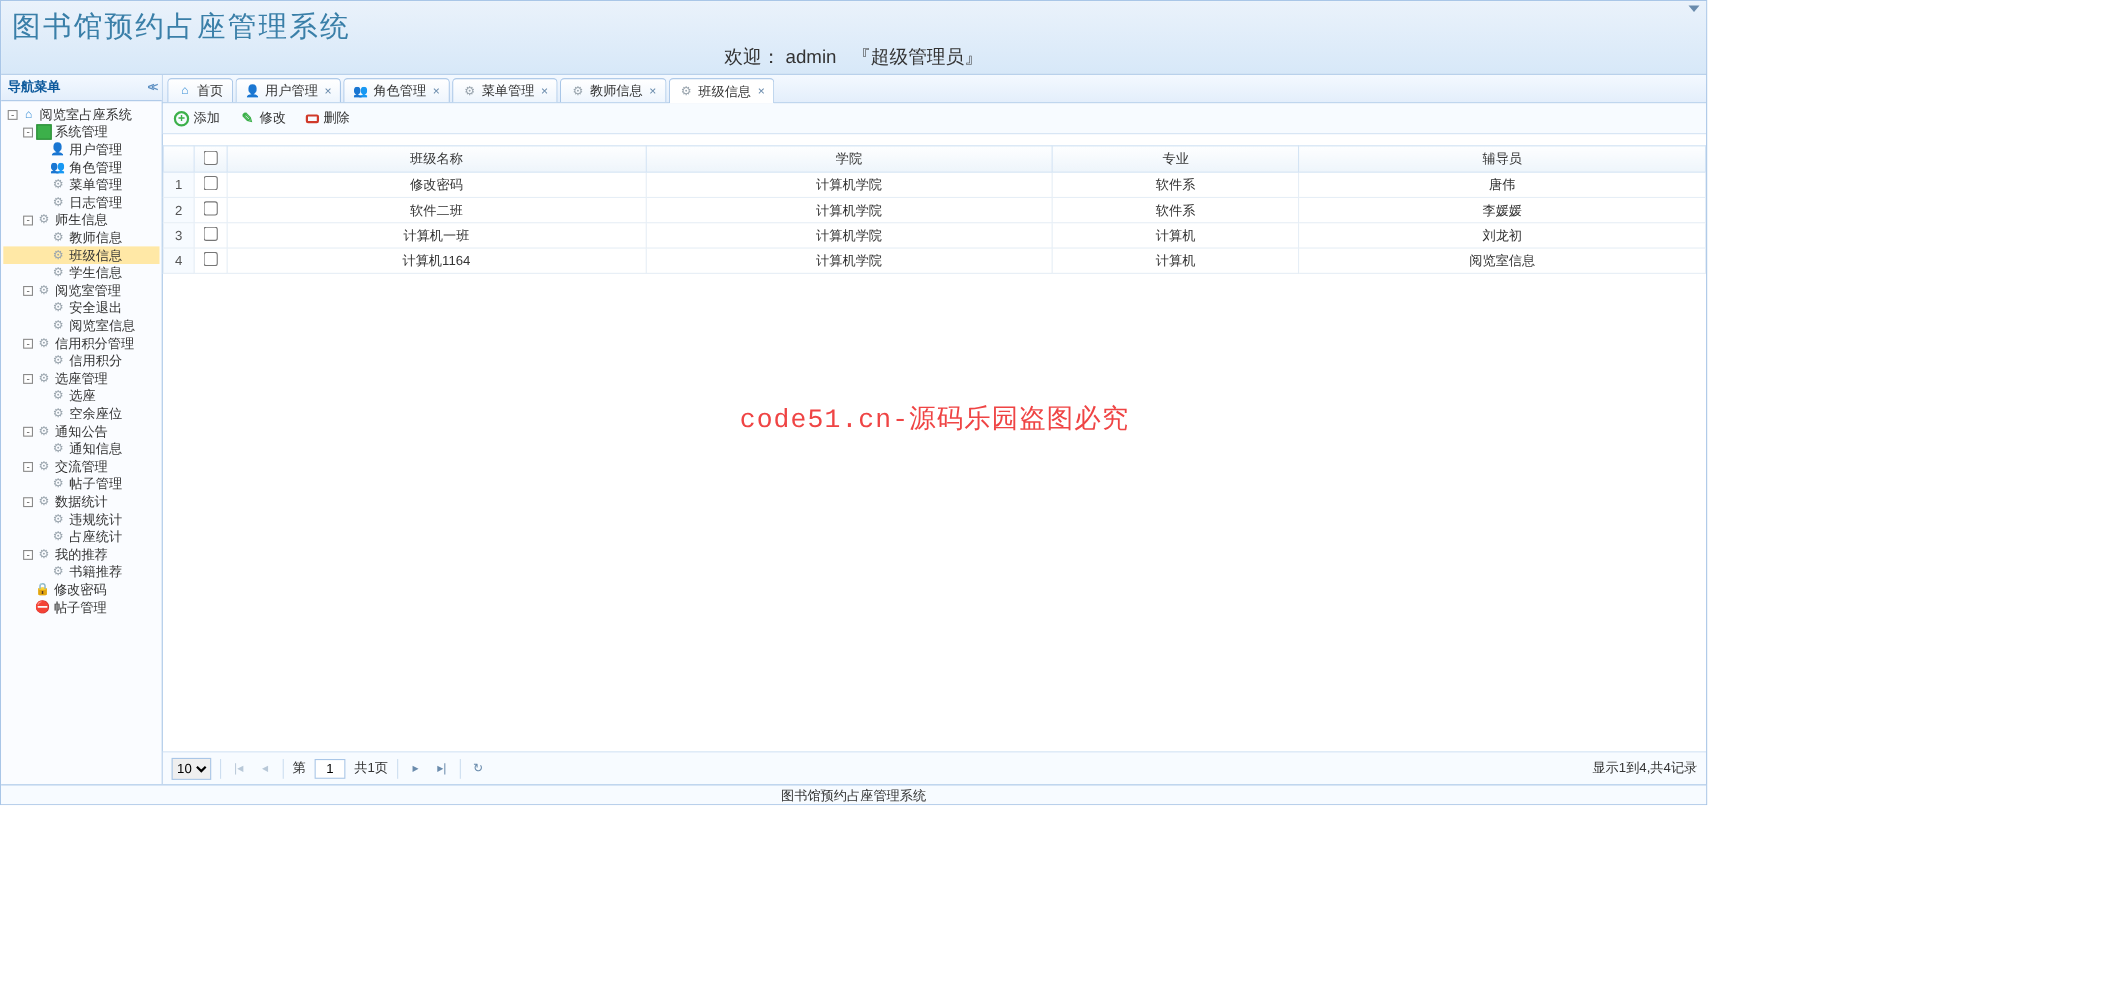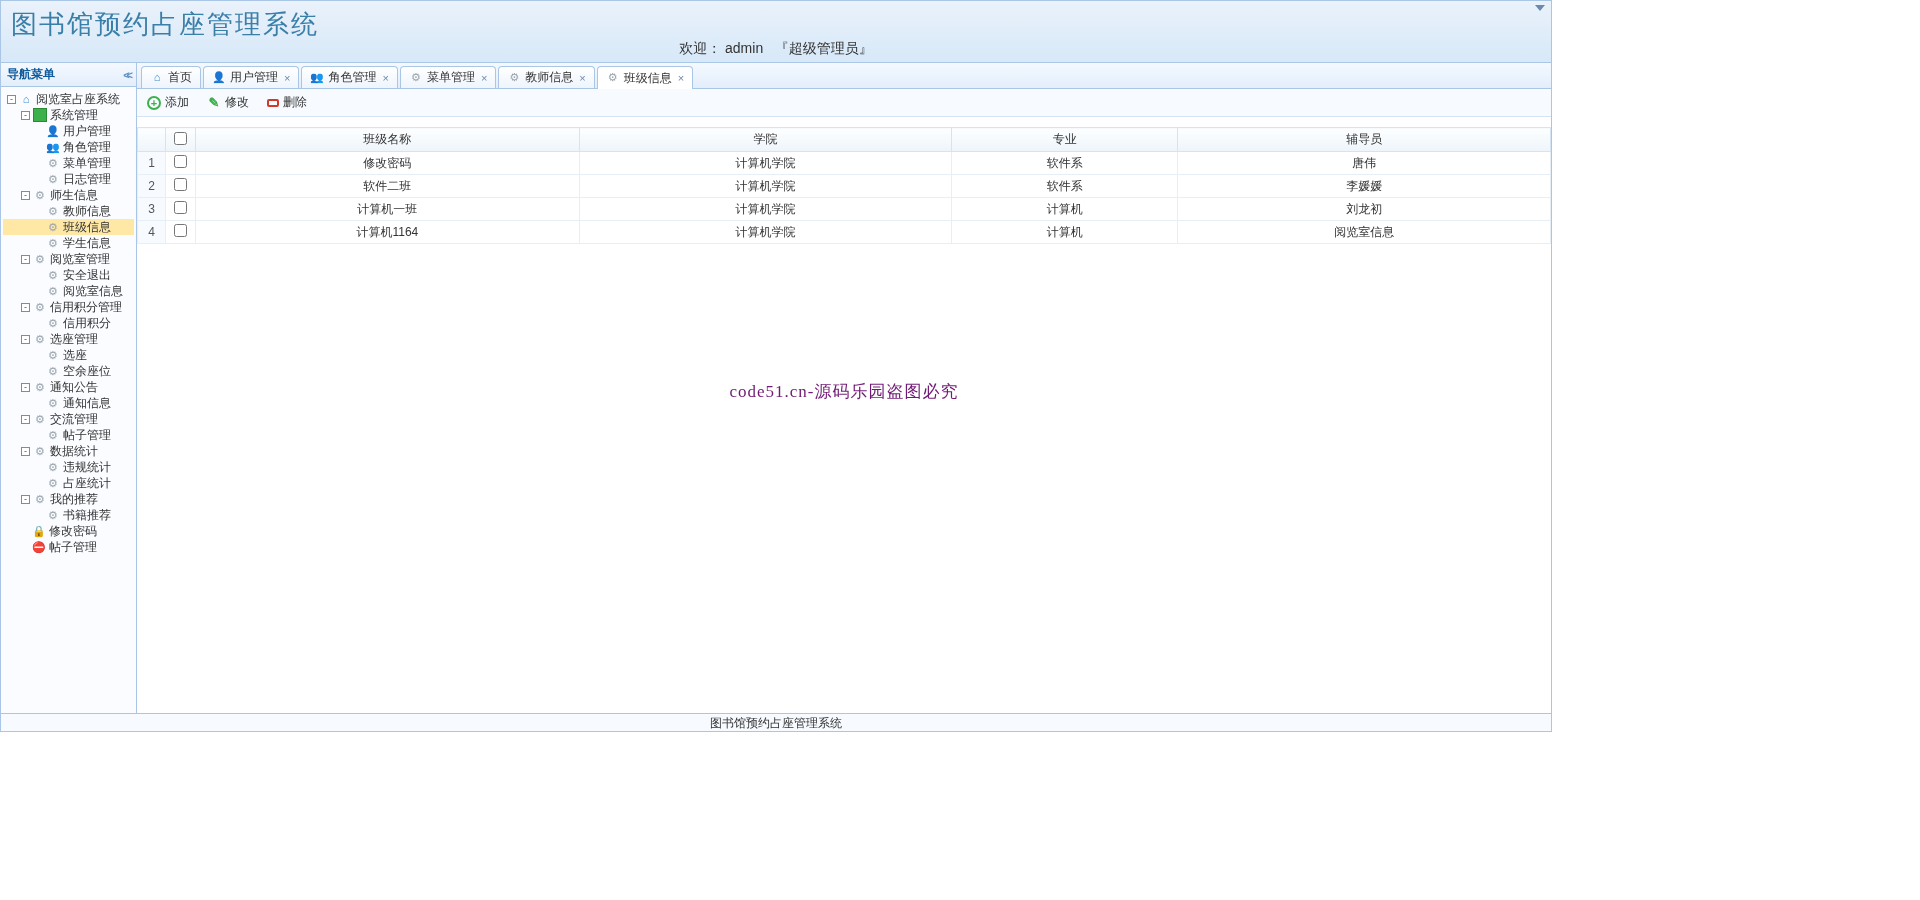--- a/index.html
+++ b/index.html
@@ -1,26 +1,26 @@
 <!DOCTYPE html>
 <html><head>
 <meta charset="utf-8">
 <style>
 * { box-sizing: border-box; margin: 0; padding: 0; }
 body { font-family: Arial, "Microsoft YaHei", sans-serif; font-size: 12px; color: #333; background: #fff; }
 .app { width: 1552px; height: 732px; display: flex; flex-direction: column; border: 1px solid #a9c6e7; position: relative; }
 
 .header { background: linear-gradient(#eaf2fb, #d7e8f8); border-bottom: 1px solid #a9c6e7; padding: 4px 10px 2px 10px; position: relative; }
 .app-title { font-family: KaiTi, STKaiti, serif; font-size: 26px; color: #3a7fa8; letter-spacing: 2px; padding: 2px 0; }
-.welcome { text-align: center; font-size: 14px; color: #333; margin-top: -4px; padding-bottom: 2px; }
+.welcome { text-align: center; font-size: 17px; color: #333; margin-top: -4px; padding-bottom: 2px; }
 .header-arrow { position: absolute; top: 4px; right: 6px; width: 0; height: 0; border-left: 5px solid transparent; border-right: 5px solid transparent; border-top: 6px solid #6a8bac; cursor: pointer; }
 
 .body { flex: 1; display: flex; overflow: hidden; }
 
-.sidebar { width: 136px; border-right: 1px solid #a9c6e7; background: #fafcff; display: flex; flex-direction: column; }
+.sidebar { width: 147px; border-right: 1px solid #a9c6e7; background: #fafcff; display: flex; flex-direction: column; }
 .sidebar-head { background: linear-gradient(#f4f9ff,#e3eefb); border-bottom: 1px solid #a9c6e7; height: 24px; display: flex; align-items: center; justify-content: space-between; padding: 0 6px; color: #0e5a9c; font-weight: bold; }
 .collapse-ico { color: #5c8fc2; font-size: 11px; letter-spacing: -3px; cursor: pointer; }
 .tree { flex: 1; overflow: auto; padding: 4px 2px; }
 .tree-item { display: flex; align-items: center; height: 16px; white-space: nowrap; cursor: pointer; padding: 0 2px; }
 .tree-item.selected { background: #ffe8a6; }
 .exp { display: inline-block; width: 9px; height: 9px; border: 1px solid #8a8a8a; background: #fff; color: #555; font-size: 9px; line-height: 7px; text-align: center; margin-right: 3px; flex-shrink: 0; }
 .noexp { display: inline-block; width: 11px; flex-shrink: 0; }
 .ico { display: inline-block; width: 14px; height: 14px; margin-right: 3px; flex-shrink: 0; font-size: 11px; line-height: 14px; text-align: center; }
 .ico-home { color: #3a8fd6; }
 .ico-folder { background: #3cb04a; border: 1px solid #2a8a36; }
@@ -44,21 +44,21 @@
 .edit-ico { color: #3cb04a; font-size: 13px; }
 .del-ico { border: 2px solid #d03a2a; color: #d03a2a; width: 12px; height: 8px; border-radius: 2px; }
 
 .grid { flex: 1; position: relative; margin-top: 10px; }
 .grid table { width: 100%; border-collapse: collapse; }
 .grid th { background: linear-gradient(#fdfeff,#eef5fb); border: 1px solid #d4e4f4; height: 24px; font-weight: normal; color: #333; font-size: 12px; }
 .grid td { border: 1px solid #e6eef6; height: 23px; text-align: center; font-size: 12px; }
 .rownum { width: 28px; background: #f7fbff; color: #555; }
 .chkcol { width: 30px; }
 input[type=checkbox] { cursor: pointer; }
-.watermark { position: absolute; top: 45%; left: 50%; transform: translate(-50%,-50%); font-family: Liberation Serif, serif; font-size: 17px; color: #701a75; letter-spacing: 1px; pointer-events: none; }
+.watermark { position: absolute; top: 45%; left: 50%; transform: translate(-50%,-50%); font-family: Liberation Mono, monospace; font-size: 24px; color: #ef4444; letter-spacing: 1px; pointer-events: none; }
 
 .pager { height: 30px; border-top: 1px solid #d4e4f4; background: #f7fbff; display: flex; align-items: center; padding: 0 8px; gap: 8px; font-size: 12px; }
 .pager .sep { width: 1px; height: 18px; background: #cddef0; }
 .pg-btn { width: 16px; height: 16px; display: inline-flex; align-items: center; justify-content: center; cursor: pointer; color: #6a8bac; font-size: 11px; }
 .pg-btn.disabled { color: #b8c8d8; cursor: default; }
 .pg-input { width: 28px; height: 18px; border: 1px solid #a9c6e7; text-align: center; font-size: 12px; }
 .pg-select { height: 20px; border: 1px solid #a9c6e7; font-size: 12px; }
 .pager-info { margin-left: auto; color: #333; }
 
 .footer { height: 18px; border-top: 1px solid #a9c6e7; background: #f7fbff; text-align: center; font-size: 12px; color: #333; line-height: 18px; }
@@ -324,17 +324,35 @@
                 <td>计算机1164</td>
                 <td>计算机学院</td>
                 <td>计算机</td>
                 <td>阅览室信息</td>
               </tr>
             </tbody>
         </table>
         <div class="watermark">code51.cn-源码乐园盗图必究</div>
       </div>
 
+      <div class="pager">
+        <select class="pg-select">
+          <option>10</option>
+        </select>
+        <span class="sep"></span>
+        <span class="pg-btn disabled">|◂</span>
+        <span class="pg-btn disabled">◂</span>
+        <span class="sep"></span>
+        <span>第</span>
+        <input class="pg-input" value="1" style="">
+        <span>共1页</span>
+        <span class="sep"></span>
+        <span class="pg-btn">▸</span>
+        <span class="pg-btn">▸|</span>
+        <span class="sep"></span>
+        <span class="pg-btn">↻</span>
+        <span class="pager-info">显示1到4,共4记录</span>
+      </div>
     </div>
   </div>
 
   <div class="footer">图书馆预约占座管理系统</div>
 </div>
 
 </body></html>

